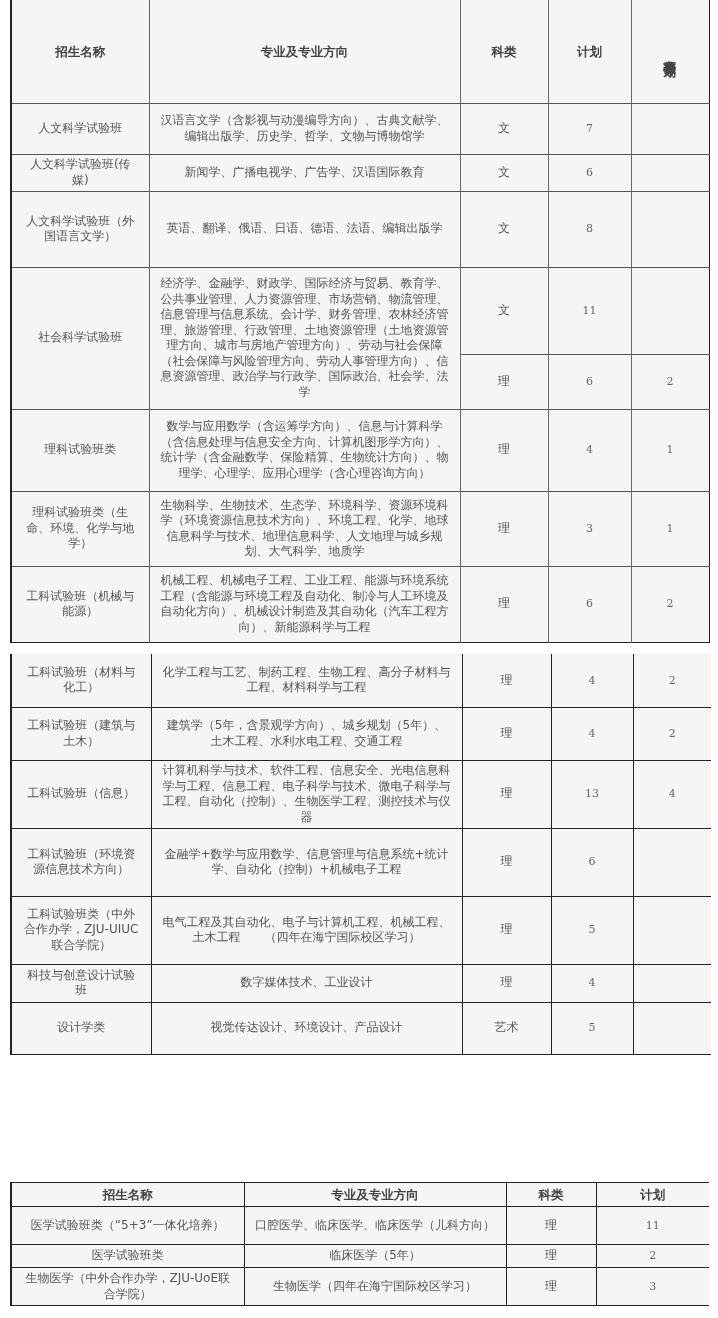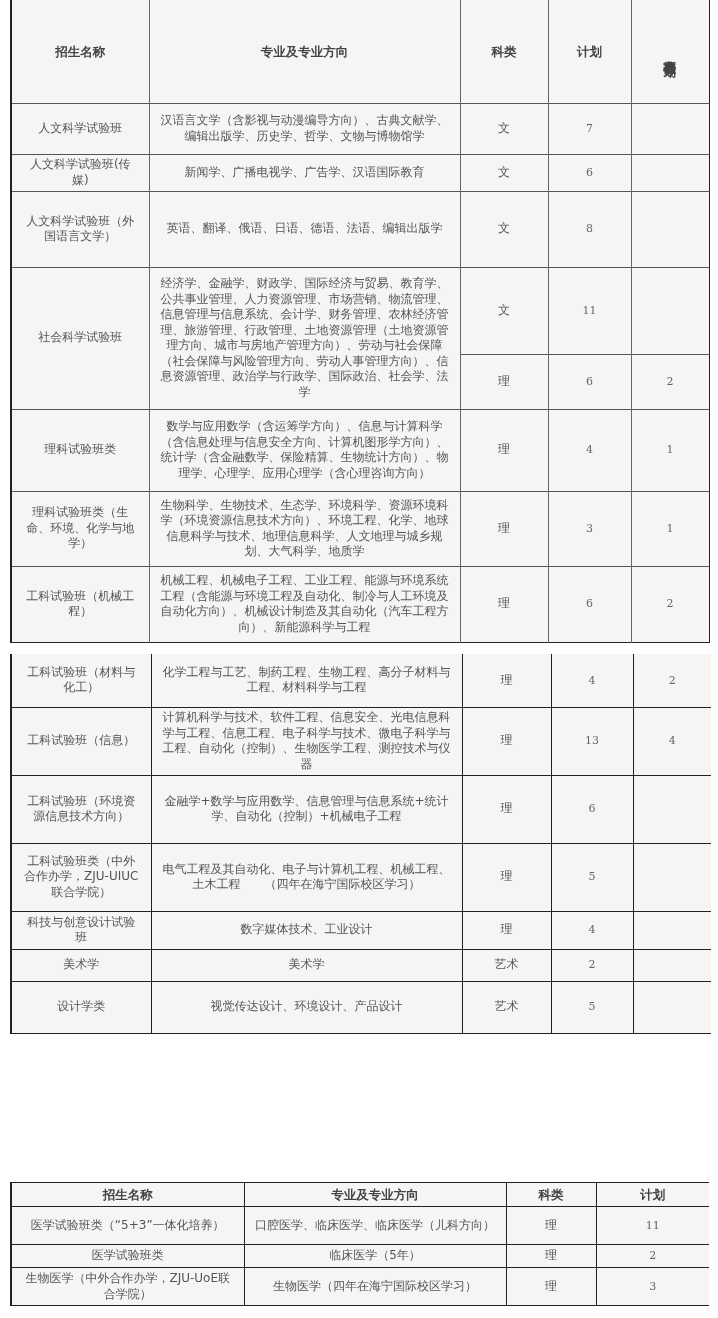--- a/index.html
+++ b/index.html
@@ -89,21 +89,21 @@
     <td class="c num">1</td>
   </tr>
   <tr style="height:75px">
     <td class="c">理科试验班类（生命、环境、化学与地学）</td>
     <td class="l">生物科学、生物技术、生态学、环境科学、资源环境科学（环境资源信息技术方向）、环境工程、化学、地球信息科学与技术、地理信息科学、人文地理与城乡规划、大气科学、地质学</td>
     <td class="c">理</td>
     <td class="c num">3</td>
     <td class="c num">1</td>
   </tr>
   <tr style="height:76px">
-    <td class="c">工科试验班（机械工程）</td>
+    <td class="c">工科试验班（机械与能源）</td>
     <td class="l">机械工程、机械电子工程、工业工程、能源与环境系统工程（含能源与环境工程及自动化、制冷与人工环境及自动化方向）、机械设计制造及其自动化（汽车工程方向）、新能源科学与工程</td>
     <td class="c">理</td>
     <td class="c num">6</td>
     <td class="c num">2</td>
   </tr>
 </tbody>
   </table>
 
 <table id="t2">
   <colgroup>
@@ -114,20 +114,27 @@
       <col style="width:78px">
   </colgroup>
   <tbody>
       <tr style="height:53px">
     <td class="c">工科试验班（材料与化工）</td>
     <td class="l">化学工程与工艺、制药工程、生物工程、高分子材料与工程、材料科学与工程</td>
     <td class="c">理</td>
     <td class="c num">4</td>
     <td class="c num">2</td>
   </tr>
+  <tr style="height:53px">
+    <td class="c">工科试验班（建筑与土木）</td>
+    <td class="l">建筑学（5年，含景观学方向）、城乡规划（5年）、土木工程、水利水电工程、交通工程</td>
+    <td class="c">理</td>
+    <td class="c num">4</td>
+    <td class="c num">2</td>
+  </tr>
   <tr style="height:68px">
     <td class="c">工科试验班（信息）</td>
     <td class="l">计算机科学与技术、软件工程、信息安全、光电信息科学与工程、信息工程、电子科学与技术、微电子科学与工程、自动化（控制）、生物医学工程、测控技术与仪器</td>
     <td class="c">理</td>
     <td class="c num">13</td>
     <td class="c num">4</td>
   </tr>
   <tr style="height:68px">
     <td class="c">工科试验班（环境资源信息技术方向）</td>
     <td class="l">金融学+数学与应用数学、信息管理与信息系统+统计学、自动化（控制）+机械电子工程</td>
@@ -140,27 +147,20 @@
     <td class="l">电气工程及其自动化、电子与计算机工程、机械工程、土木工程　　（四年在海宁国际校区学习）</td>
     <td class="c">理</td>
     <td class="c num">5</td>
     <td class="c num"></td>
   </tr>
   <tr style="height:38px">
     <td class="c">科技与创意设计试验班</td>
     <td class="l">数字媒体技术、工业设计</td>
     <td class="c">理</td>
     <td class="c num">4</td>
-    <td class="c num"></td>
-  </tr>
-  <tr style="height:32px">
-    <td class="c">美术学</td>
-    <td class="l">美术学</td>
-    <td class="c">艺术</td>
-    <td class="c num">2</td>
     <td class="c num"></td>
   </tr>
   <tr style="height:52px">
     <td class="c">设计学类</td>
     <td class="l">视觉传达设计、环境设计、产品设计</td>
     <td class="c">艺术</td>
     <td class="c num">5</td>
     <td class="c num"></td>
   </tr>
 </tbody>

